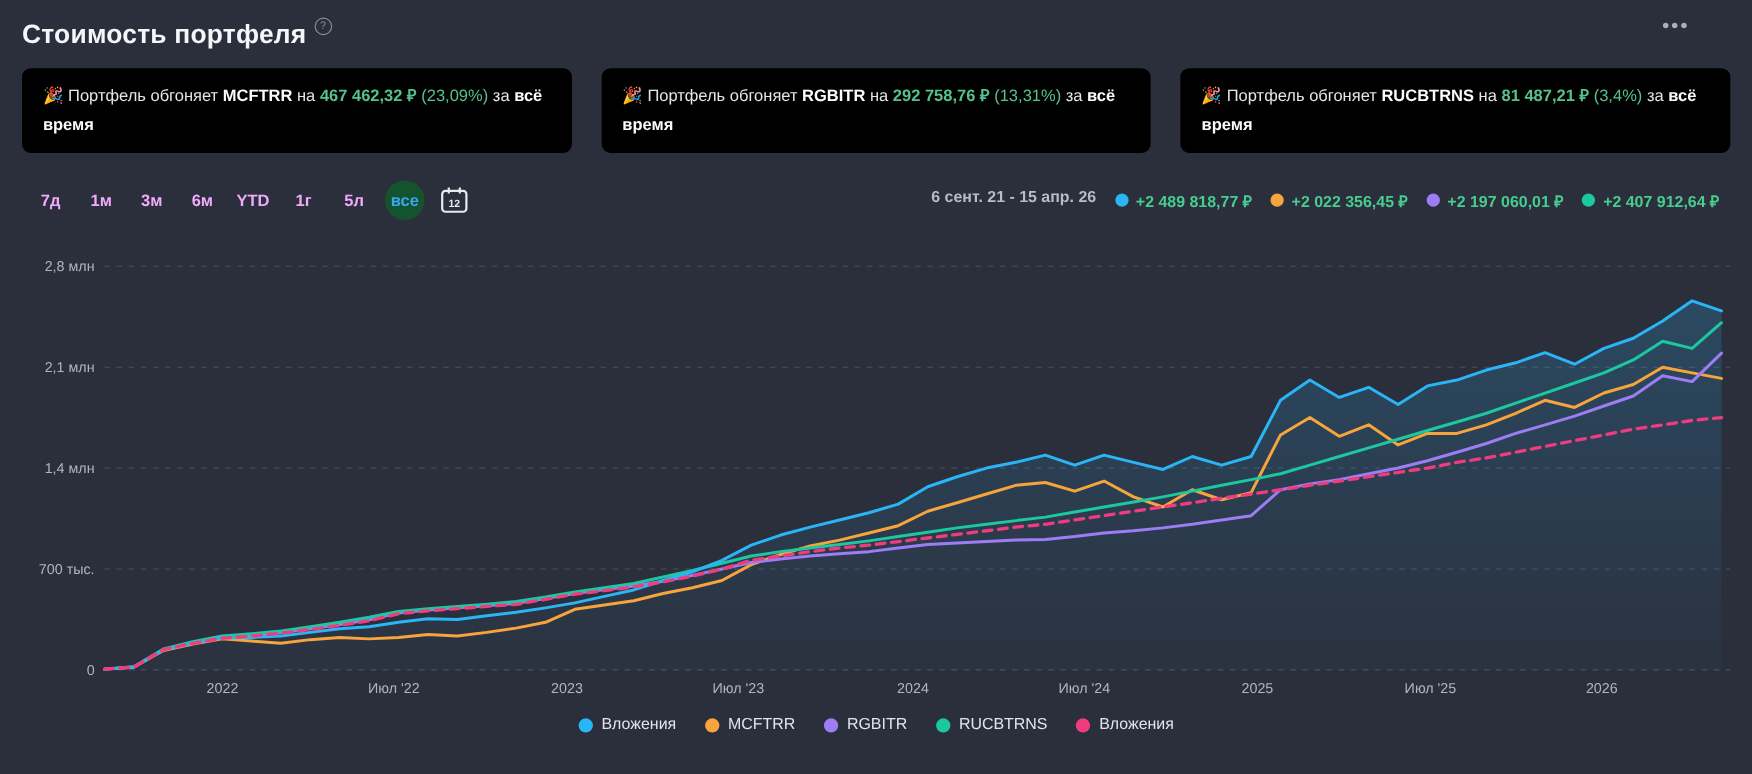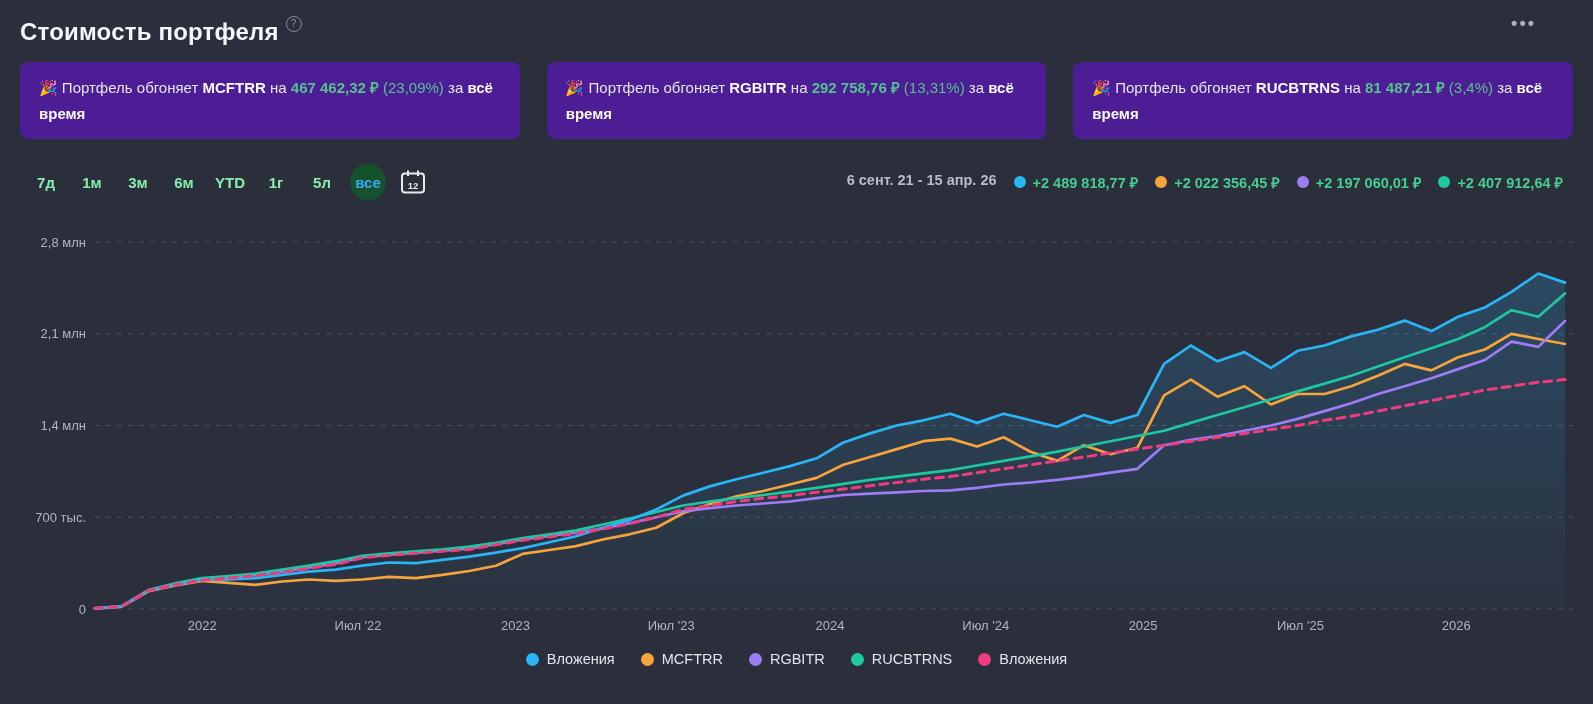--- a/index.html
+++ b/index.html
@@ -15,30 +15,30 @@
   .header { display:flex; justify-content:space-between; align-items:flex-start; padding-right:37px; }
   .title-wrap { display:flex; align-items:flex-start; gap:7px; }
   .page-title { font-size:24px; font-weight:bold; color:#f4f6f9; letter-spacing:.2px; }
   .help { width:16px; height:16px; border:1.5px solid #878d9a; border-radius:50%;
           color:#878d9a; font-size:10px; line-height:14px; text-align:center;
           margin-top:-2px; cursor:pointer; }
   .menu-dots { color:#a9afbb; font-size:18px; letter-spacing:2px; line-height:10px; cursor:pointer; font-weight:bold; }
 
   
   .cards { display:flex; gap:27px; margin-top:16px; }
-  .card { flex:1; background:#4c1d95; border-radius:8px; padding:13px 19px;
+  .card { flex:1; background:#000000; border-radius:8px; padding:13px 19px;
           font-size:15px; line-height:1.7; color:#e3e6ec; }
   .card b { color:#fafbfc; }
   .amount { font-weight:bold; }
 
   
   .controls { display:flex; justify-content:space-between; align-items:center; margin-top:24px; height:38px; padding-right:10px; }
   .ranges { display:flex; align-items:center; gap:10px; margin-left:8px; }
   .range-btn { min-width:36px; height:36px; display:flex; align-items:center; justify-content:center;
-               font-size:15px; font-weight:bold; color:#86efac; cursor:pointer; border-radius:50%; }
+               font-size:15px; font-weight:bold; color:#f0abfc; cursor:pointer; border-radius:50%; }
   .range-btn.active { background:#14532d; color:#3aa7f5; }
   .cal-btn { margin-left:4px; cursor:pointer; display:flex; align-items:center; }
 
   .summary { display:flex; align-items:flex-start; gap:17px; font-size:14.5px; }
   .date-range { color:#b6bcc8; font-weight:bold; }
   .sum-item { display:flex; align-items:center; gap:7px; }
   .dot { width:12px; height:12px; border-radius:50%; display:inline-block; flex:0 0 auto; }
   .sum-val { color:#47cd90; font-weight:bold; }
 
   

